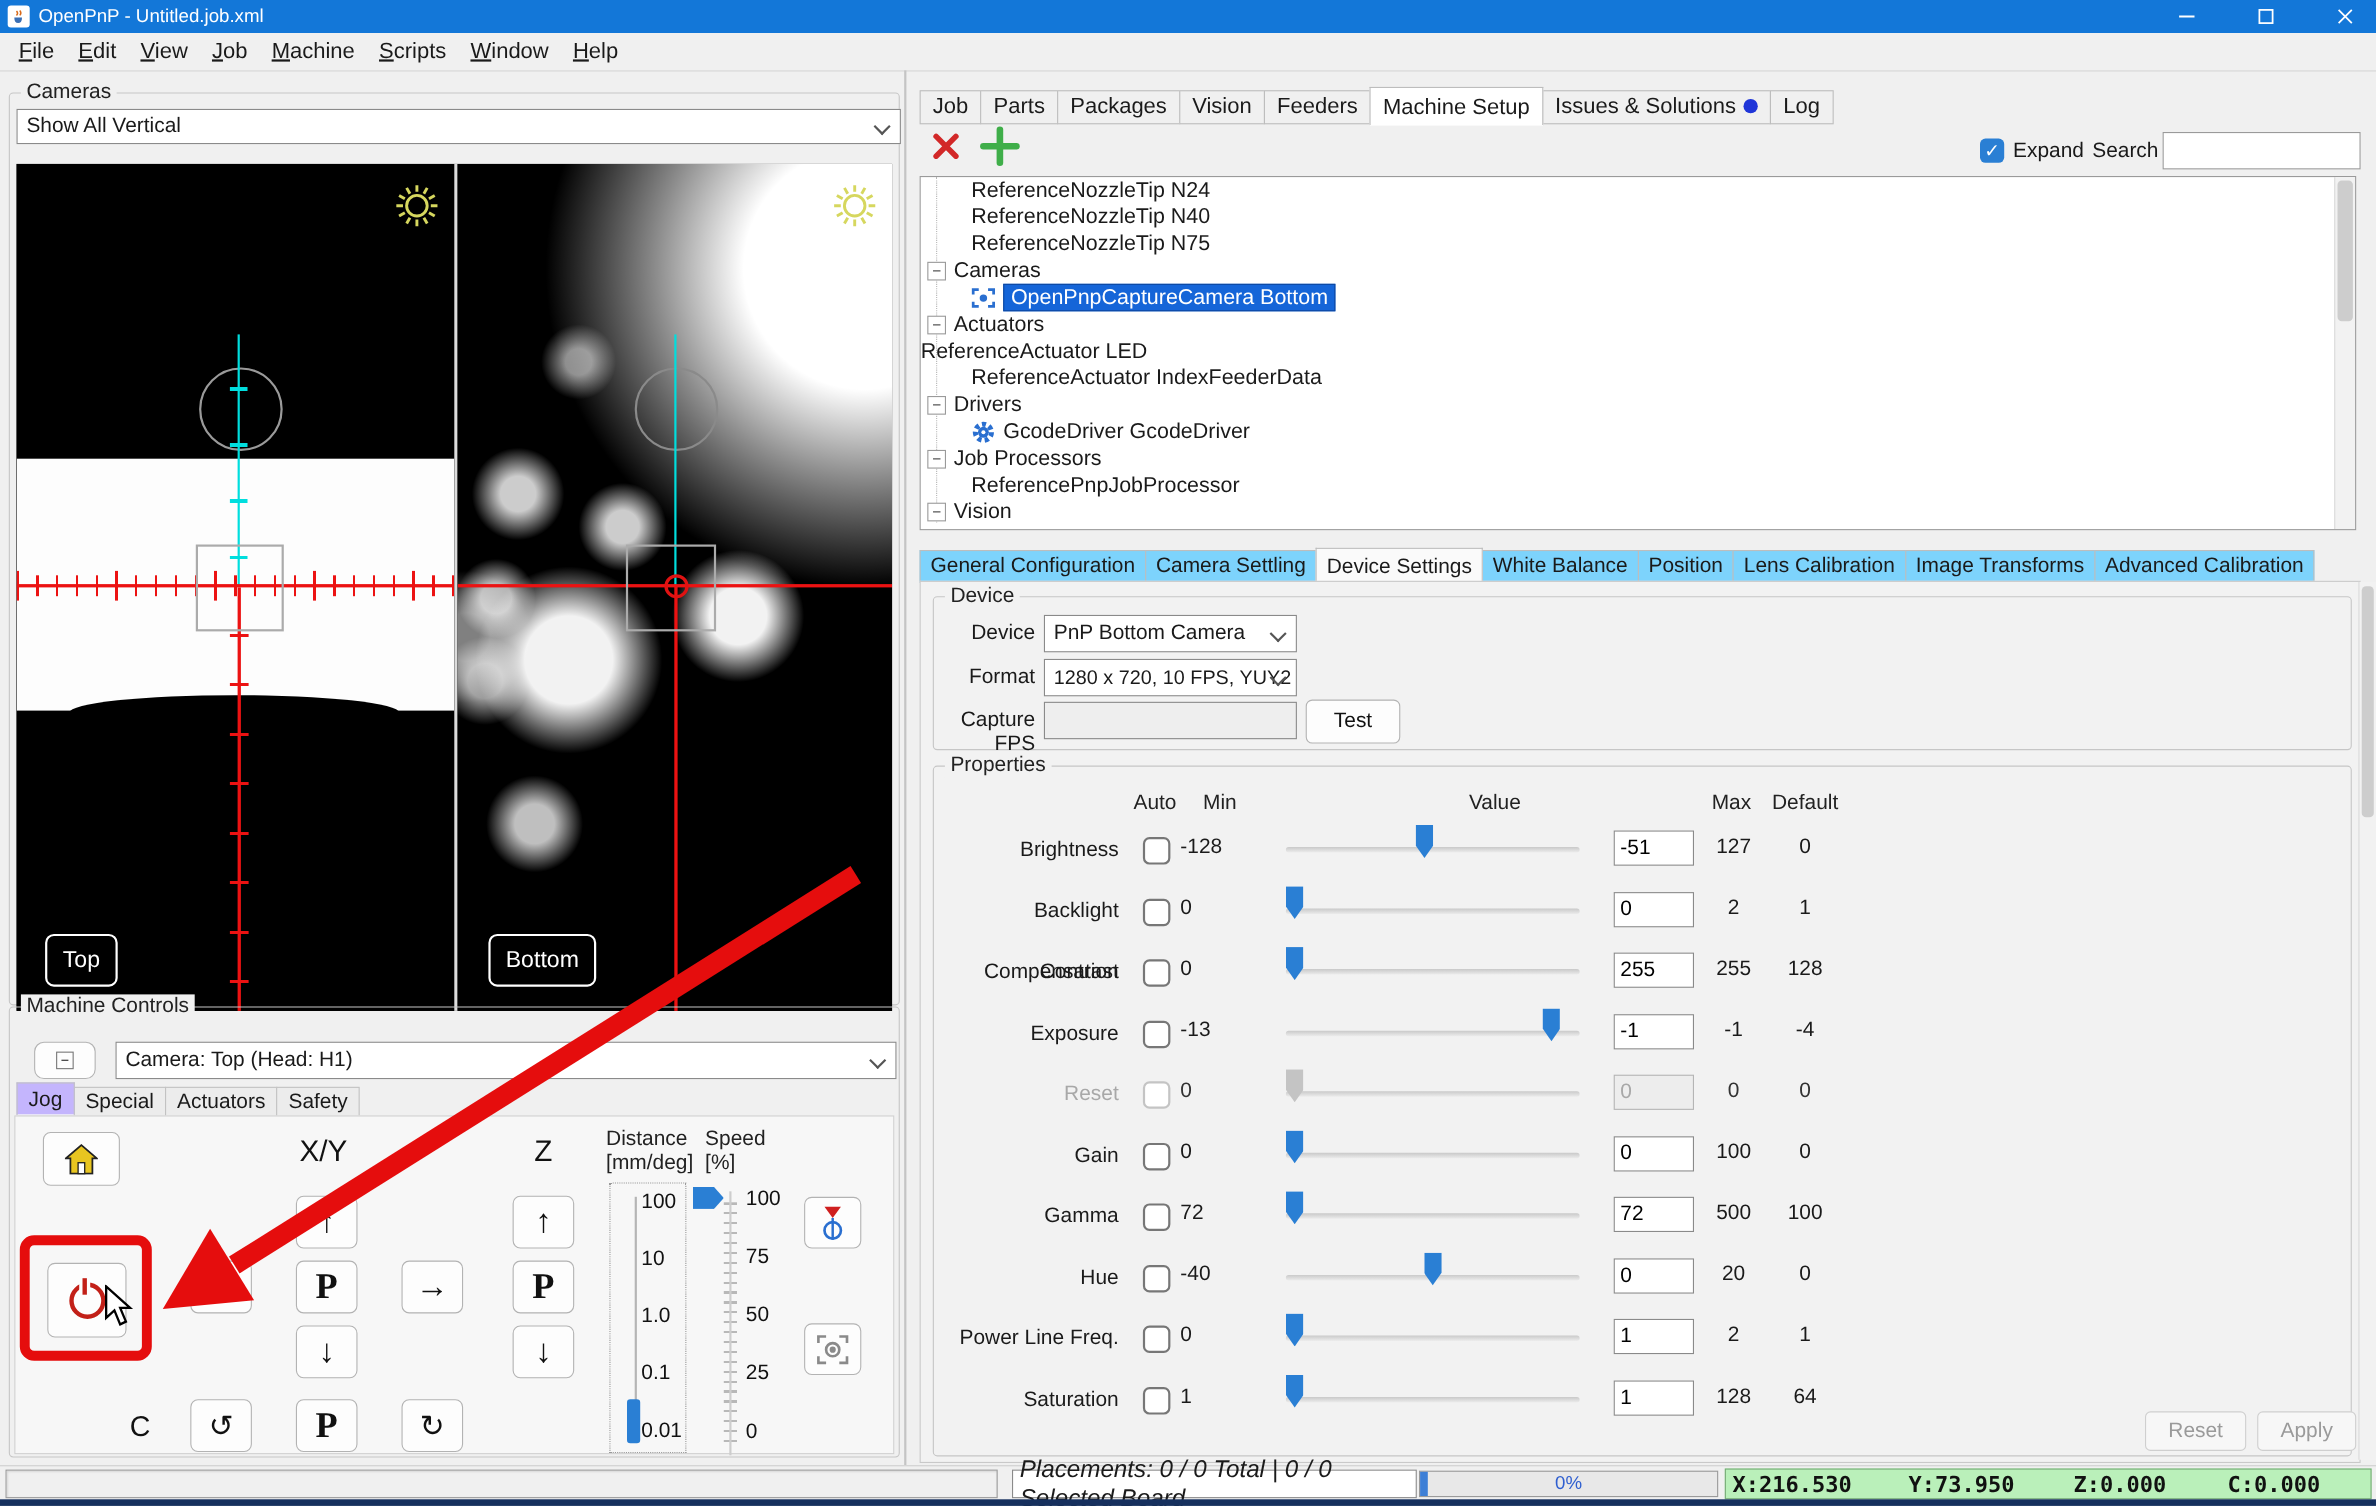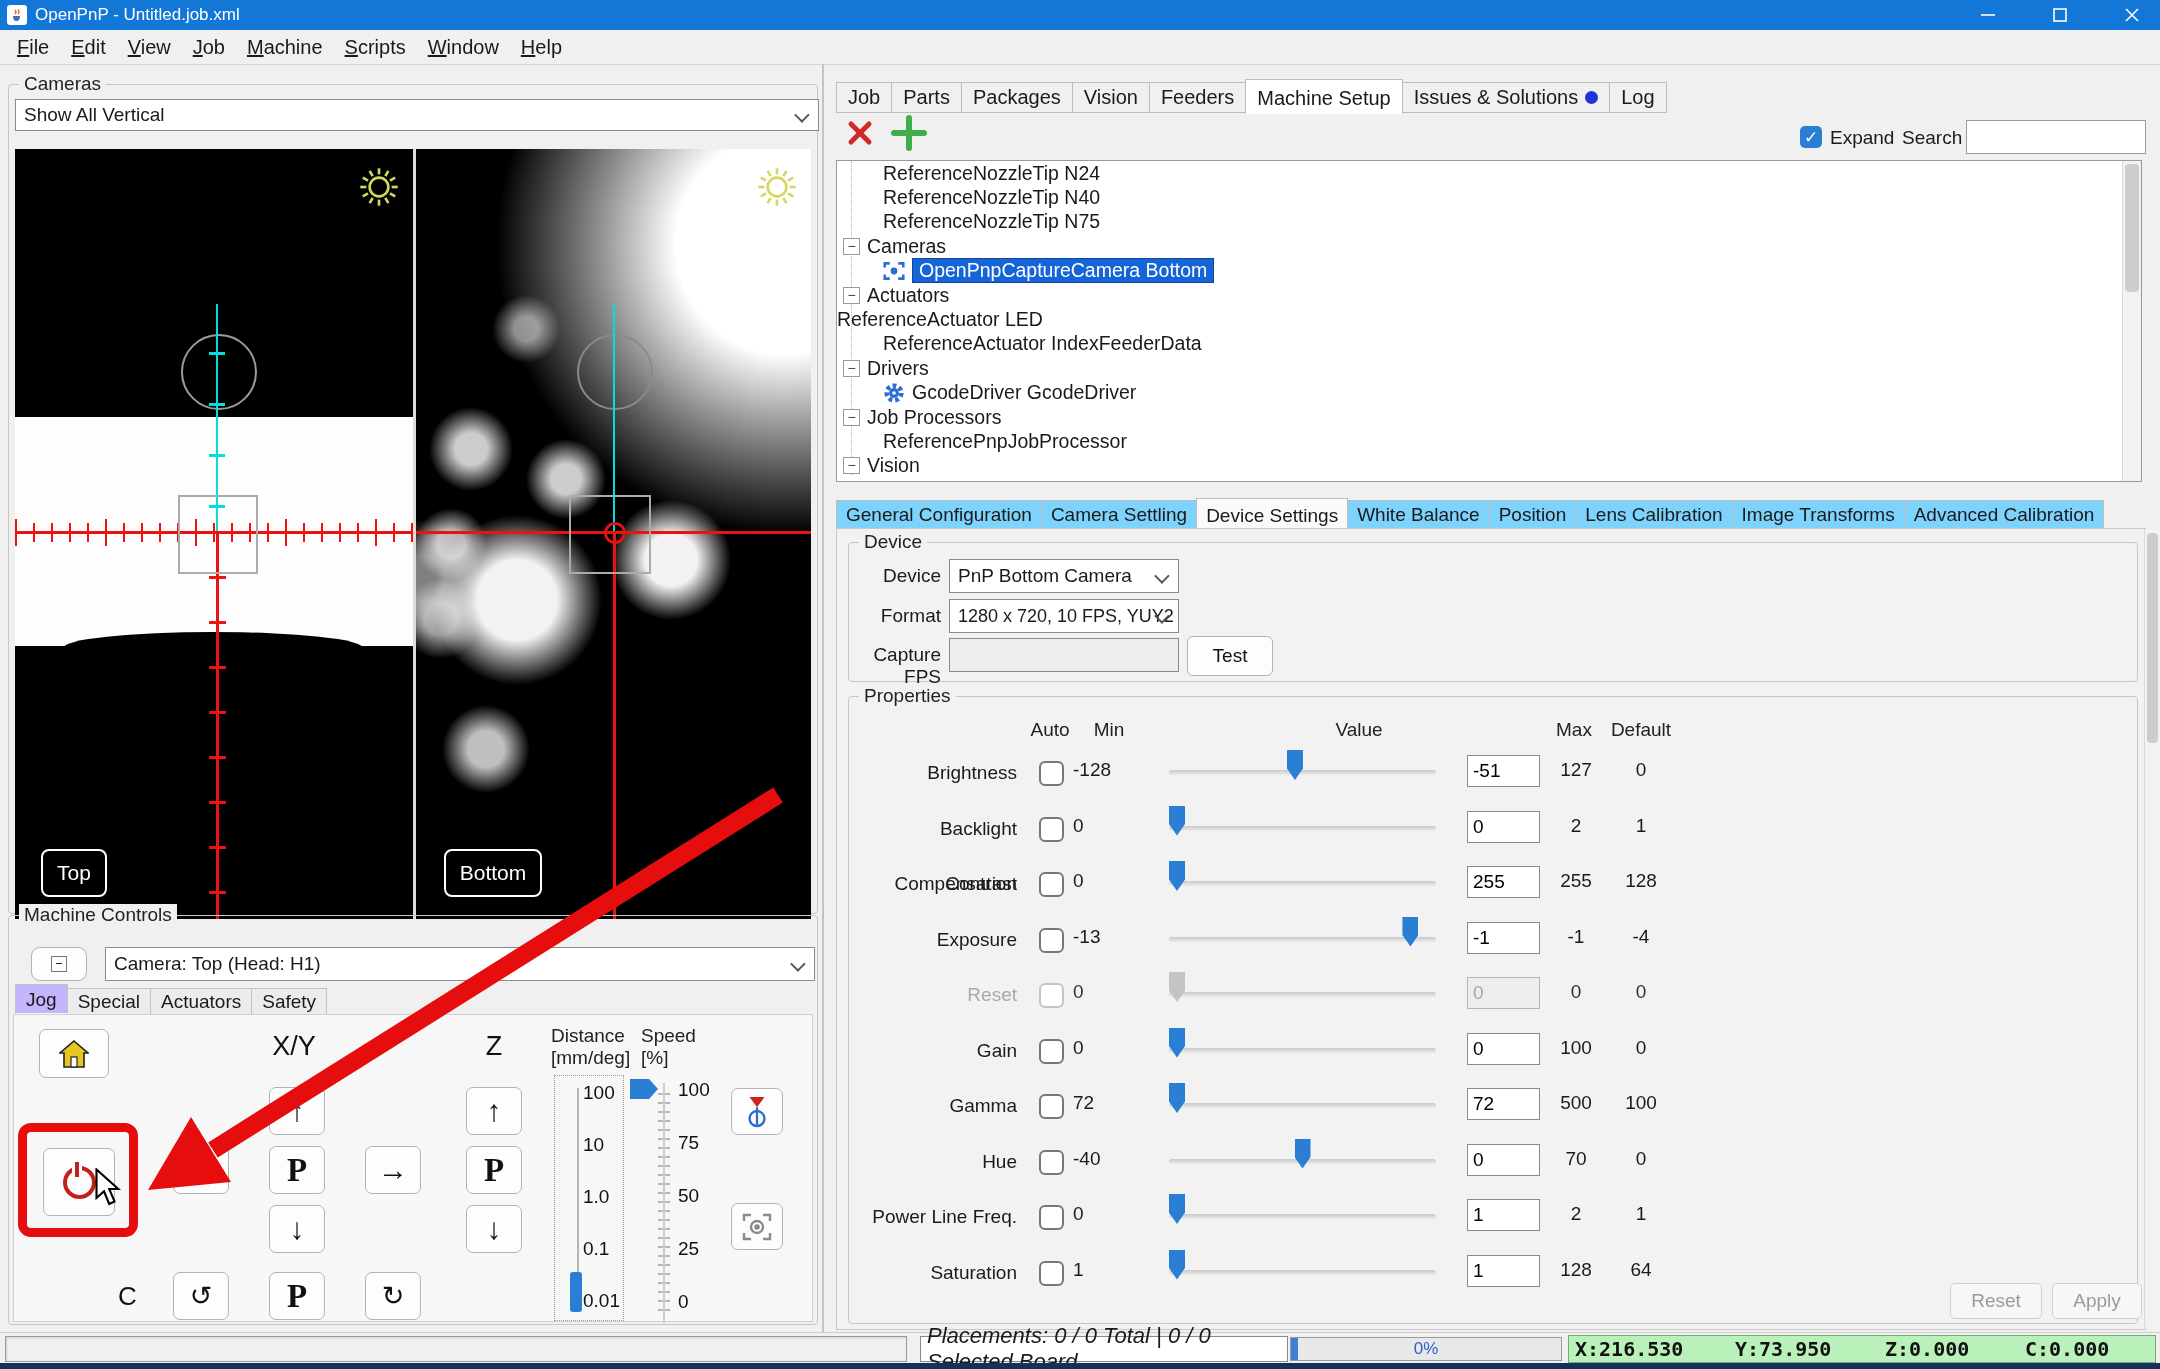--- a/index.html
+++ b/index.html
@@ -541,21 +541,21 @@
         <span class="prop-max">500</span>
         <span class="prop-def">100</span>
       </div>
       <div class="prop-row" style="top: 436.5px;">
         <span class="prop-label">Hue</span>
         <span class="prop-cb"></span>
         <span class="prop-min">-40</span>
         <div class="prop-track"></div>
         <div class="prop-thumb" style="left: 445.5px;"></div>
         <input class="prop-value" value="0" style="">
-        <span class="prop-max">70</span>
+        <span class="prop-max">20</span>
         <span class="prop-def">0</span>
       </div>
       <div class="prop-row" style="top: 492px;">
         <span class="prop-label">Power Line Freq.</span>
         <span class="prop-cb"></span>
         <span class="prop-min">0</span>
         <div class="prop-track"></div>
         <div class="prop-thumb" style="left: 320px;"></div>
         <input class="prop-value" value="1" style="">
         <span class="prop-max">2</span>

